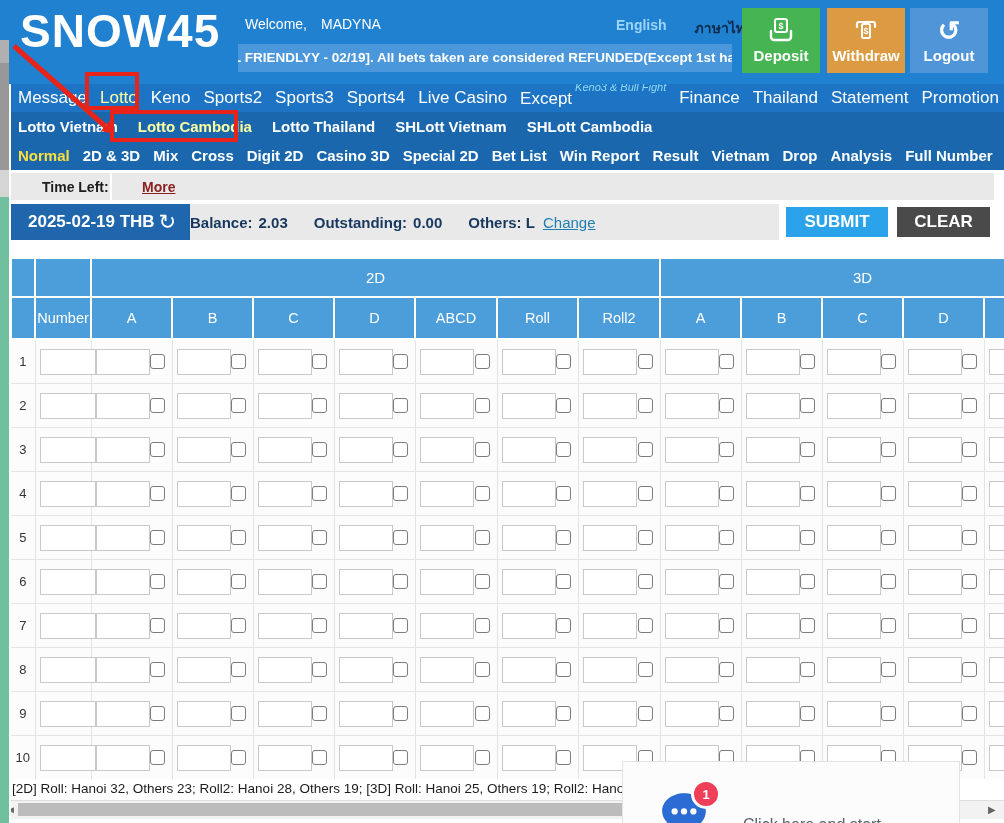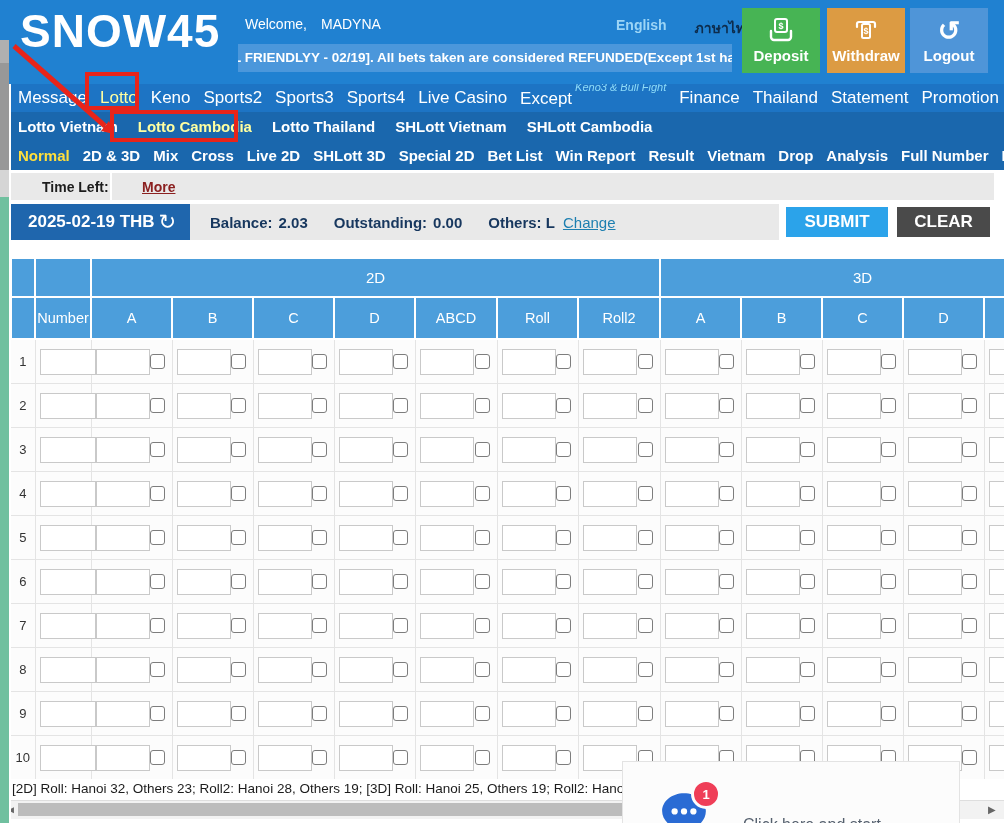--- a/index.html
+++ b/index.html
@@ -38,21 +38,21 @@
   #timebar{position:absolute;left:10px;top:173px;width:984px;height:27px;background:#e9e9e9;
     display:flex;align-items:center;font-size:14px;}
   #timebar .tl-label{font-weight:700;color:#1c1c1c;padding-left:32px;width:68px;border-right:2px solid #fff;height:27px;display:flex;align-items:center;}
   #more-link{margin-left:30px;font-weight:700;color:#8b2020;text-decoration:underline;cursor:pointer;}
   
   #datebox{position:absolute;left:10px;top:204px;width:180px;height:36px;background:#1f66ad;color:#fff;
     display:flex;align-items:center;justify-content:space-between;padding:0 14px 0 18px;box-sizing:border-box;
     font-size:17px;font-weight:700;}
   #refresh-btn{font-size:21px;font-weight:400;cursor:pointer;}
   #balancebar{position:absolute;left:190px;top:204px;width:589px;height:36px;background:#e9e9e9;
-    display:flex;align-items:center;padding-left:20px;box-sizing:border-box;font-size:15px;font-weight:700;color:#17375e;}
+    display:flex;align-items:center;padding-left:0;box-sizing:border-box;font-size:15px;font-weight:700;color:#17375e;}
   #balancebar .pair{margin-right:26px;white-space:nowrap;}
   #balancebar .val{margin-left:6px;}
   #change-link{margin-left:8px;color:#1d7fb0;text-decoration:underline;cursor:pointer;font-weight:400;}
   .actbtn{position:absolute;top:207px;height:30px;border:none;color:#fff;font-size:17px;font-weight:700;
     display:flex;align-items:center;justify-content:center;cursor:pointer;font-family:"Liberation Sans",sans-serif;}
   #submit-btn{left:786px;width:102px;background:#2ba3ea;}
   #clear-btn{left:897px;width:93px;background:#4a4a4a;}
   
   #table-wrap{position:absolute;left:10px;top:257px;width:994px;height:522px;overflow:hidden;}
   #bet-table{border-collapse:collapse;table-layout:fixed;width:1053px;}
@@ -148,22 +148,22 @@
     <span class="nav-item active"><span>Lotto Cambodia</span></span>
     <span class="nav-item"><span>Lotto Thailand</span></span>
     <span class="nav-item"><span>SHLott Vietnam</span></span>
     <span class="nav-item"><span>SHLott Cambodia</span></span>
   </div>
 <div id="nav3" class="navrow">
     <span class="nav-item active"><span>Normal</span></span>
     <span class="nav-item"><span>2D &amp; 3D</span></span>
     <span class="nav-item"><span>Mix</span></span>
     <span class="nav-item"><span>Cross</span></span>
-    <span class="nav-item"><span>Live 2D</span></span>
-    <span class="nav-item"><span>SHLott 3D</span></span>
+    <span class="nav-item"><span>Digit 2D</span></span>
+    <span class="nav-item"><span>Casino 3D</span></span>
     <span class="nav-item"><span>Special 2D</span></span>
     <span class="nav-item"><span>Bet List</span></span>
     <span class="nav-item"><span>Win Report</span></span>
     <span class="nav-item"><span>Result</span></span>
     <span class="nav-item"><span>Vietnam</span></span>
     <span class="nav-item"><span>Drop</span></span>
     <span class="nav-item"><span>Analysis</span></span>
     <span class="nav-item"><span>Full Number</span></span>
     <span class="nav-item"><span>Rules</span></span>
   </div>

